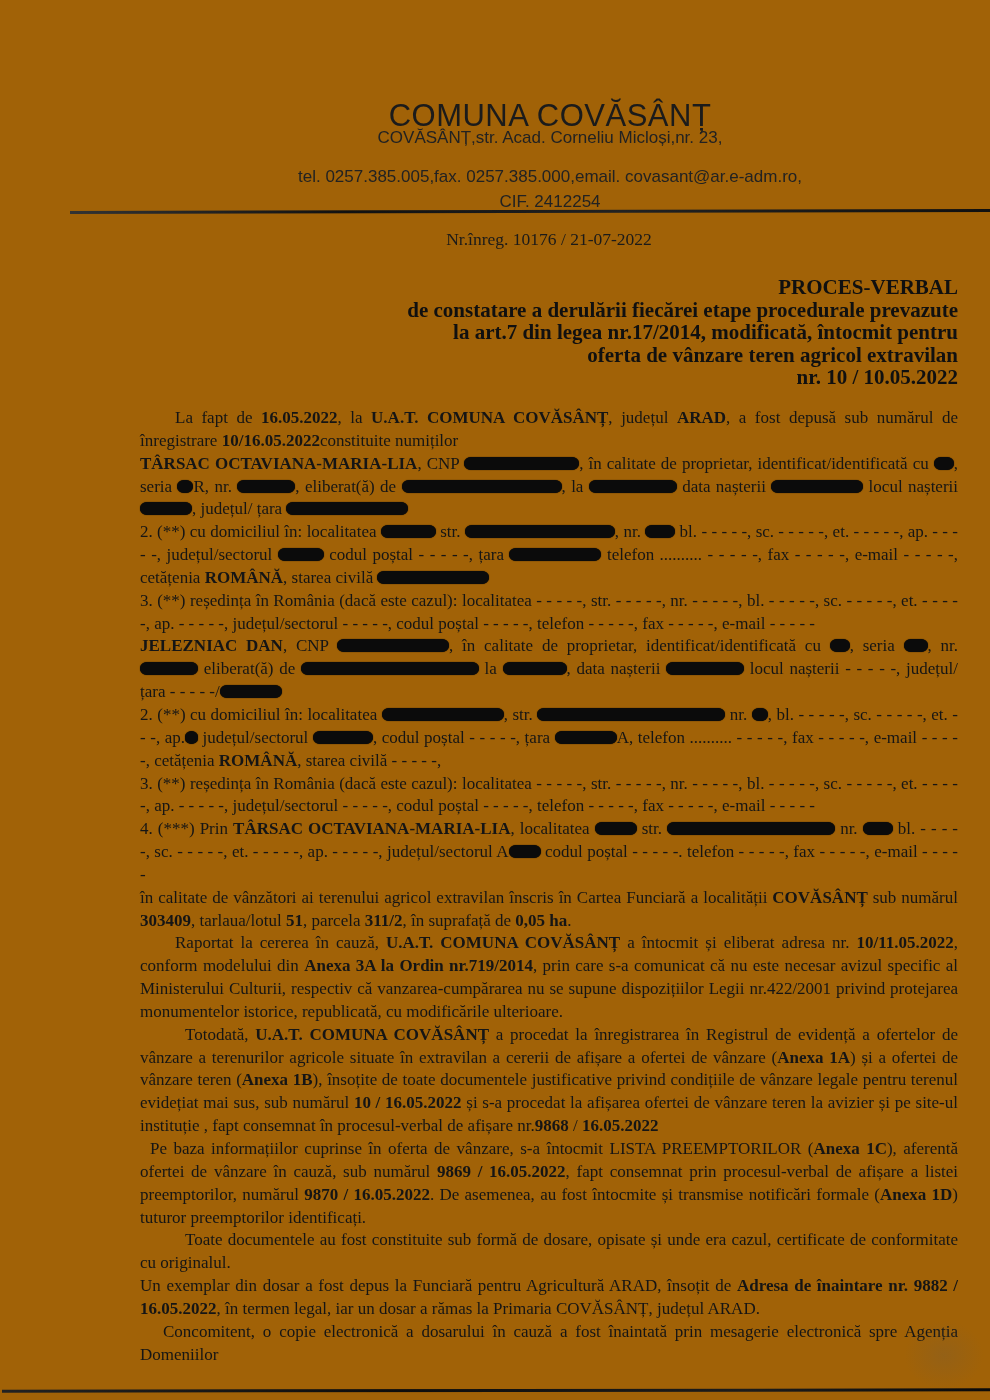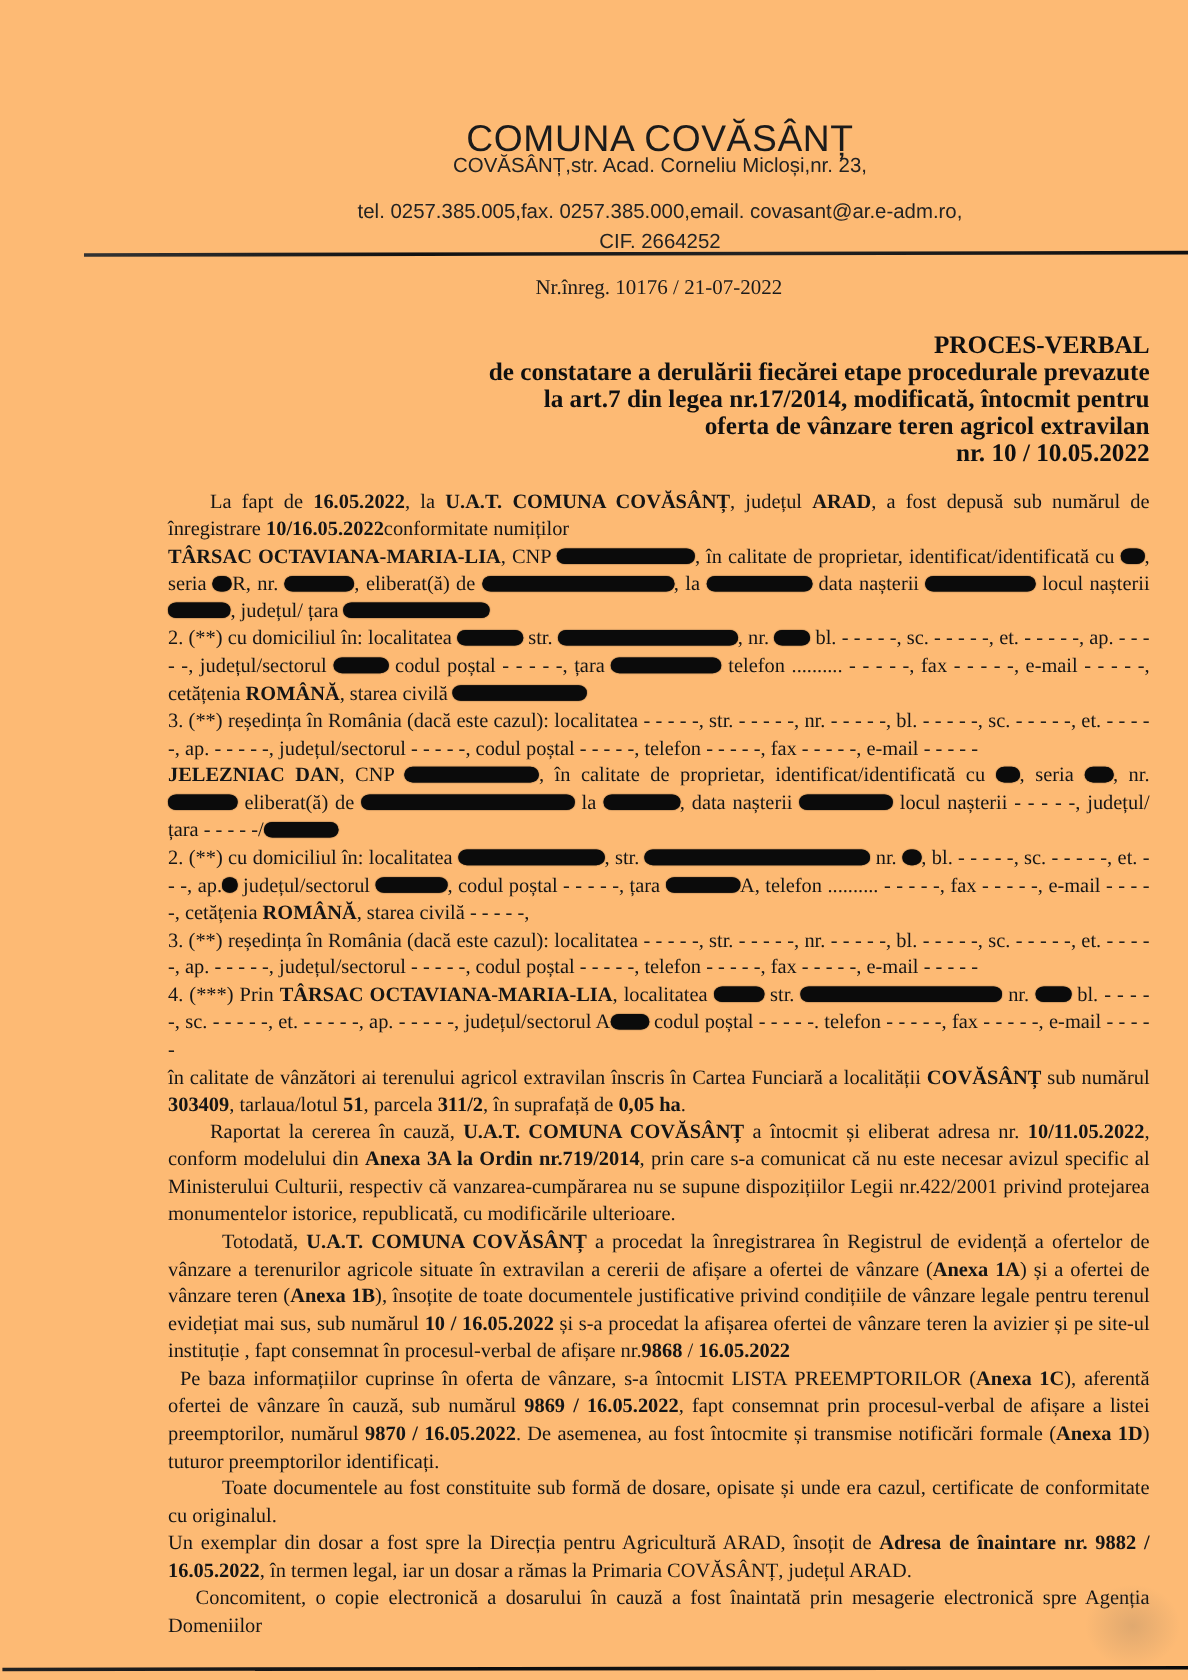--- a/index.html
+++ b/index.html
@@ -1,20 +1,20 @@
 <!DOCTYPE html>
 <html lang="ro"><head>
 <meta charset="utf-8">
 <style>
   html,body{margin:0;padding:0;background:#e8e8e8;}
   .page{
     position:relative;
     width:990px;height:1400px;
     margin:0 auto;
-    background:#fdba74;
+    background:#a16207;
     color:#141414;
     font-family:"Liberation Serif", serif;
     overflow:hidden;
   }
   
   .org-name{
     position:absolute;top:98px;left:140px;width:820px;
     text-align:center;
     font-family:"Liberation Sans", sans-serif;
     font-size:31px;letter-spacing:0.5px;color:#1b1b1b;
@@ -73,47 +73,47 @@
   }
 </style>
 </head>
 <body>
 
 <div class="page">
 
   <div class="org-name">COMUNA COVĂSÂNȚ</div>
   <div class="org-line addr">COVĂSÂNȚ,str. Acad. Corneliu Micloși,nr. 23,</div>
   <div class="org-line contact">tel. 0257.385.005,fax. 0257.385.000,email. covasant@ar.e-adm.ro,</div>
-  <div class="org-line cif">CIF. 2664252</div>
+  <div class="org-line cif">CIF. 2412254</div>
 
   <div class="header-divider"></div>
 
   <div class="regnum">Nr.înreg. 10176 / 21-07-2022</div>
 
   <div class="title-block">
       <div>PROCES-VERBAL</div>
       <div>de constatare a derulării fiecărei etape procedurale prevazute</div>
       <div>la art.7 din legea nr.17/2014, modificată, întocmit pentru</div>
       <div>oferta de vânzare teren agricol extravilan</div>
       <div>nr. 10 / 10.05.2022</div>
     </div>
 
   <div class="doc-body">
-      <p style="text-indent: 35px;"><span class="">La fapt de </span><span class="bold">16.05.2022</span><span class="">, la </span><span class="bold">U.A.T. COMUNA COVĂSÂNȚ</span><span class="">, județul </span><span class="bold">ARAD</span><span class="">, a fost depusă sub numărul de înregistrare </span><span class="bold">10/16.05.2022</span><span class="">conformitate numiților</span></p>
+      <p style="text-indent: 35px;"><span class="">La fapt de </span><span class="bold">16.05.2022</span><span class="">, la </span><span class="bold">U.A.T. COMUNA COVĂSÂNȚ</span><span class="">, județul </span><span class="bold">ARAD</span><span class="">, a fost depusă sub numărul de înregistrare </span><span class="bold">10/16.05.2022</span><span class="">constituite numiților</span></p>
       <p><span class="bold">TÂRSAC OCTAVIANA-MARIA-LIA</span><span class="">, CNP </span><span class="redact" style="width: 115px;"></span><span class="">, în calitate de proprietar, identificat/identificată cu </span><span class="redact" style="width: 20px;"></span><span class="">, seria </span><span class="redact" style="width: 16px;"></span><span class="">R, nr. </span><span class="redact" style="width: 58px;"></span><span class="">, eliberat(ă) de </span><span class="redact" style="width: 160px;"></span><span class="">, la </span><span class="redact" style="width: 88px;"></span><span class=""> data nașterii </span><span class="redact" style="width: 92px;"></span><span class=""> locul nașterii </span><span class="redact" style="width: 52px;"></span><span class="">, județul/ țara </span><span class="redact" style="width: 122px;"></span></p>
       <p><span class="">2. (**) cu domiciliul în: localitatea </span><span class="redact" style="width: 55px;"></span><span class=""> str. </span><span class="redact" style="width: 150px;"></span><span class="">, nr. </span><span class="redact" style="width: 30px;"></span><span class=""> bl. - - - - -, sc. - - - - -, et. - - - - -, ap. - - - - -, județul/sectorul </span><span class="redact" style="width: 46px;"></span><span class=""> codul poștal - - - - -, țara </span><span class="redact" style="width: 92px;"></span><span class=""> telefon .......... - - - - -, fax - - - - -, e-mail - - - - -, cetățenia </span><span class="bold">ROMÂNĂ</span><span class="">, starea civilă </span><span class="redact" style="width: 112px;"></span></p>
       <p><span class="">3. (**) reședința în România (dacă este cazul): localitatea - - - - -, str. - - - - -, nr. - - - - -, bl. - - - - -, sc. - - - - -, et. - - - - -, ap. - - - - -, județul/sectorul - - - - -, codul poștal - - - - -, telefon - - - - -, fax - - - - -, e-mail - - - - -</span></p>
       <p><span class="bold">JELEZNIAC DAN</span><span class="">, CNP </span><span class="redact" style="width: 112px;"></span><span class="">, în calitate de proprietar, identificat/identificată cu </span><span class="redact" style="width: 20px;"></span><span class="">, seria </span><span class="redact" style="width: 24px;"></span><span class="">, nr. </span><span class="redact" style="width: 58px;"></span><span class=""> eliberat(ă) de </span><span class="redact" style="width: 178px;"></span><span class=""> la </span><span class="redact" style="width: 64px;"></span><span class="">, data nașterii </span><span class="redact" style="width: 78px;"></span><span class=""> locul nașterii - - - - -, județul/țara - - - - -/</span><span class="redact" style="width: 62px;"></span></p>
       <p><span class="">2. (**) cu domiciliul în: localitatea </span><span class="redact" style="width: 122px;"></span><span class="">, str. </span><span class="redact" style="width: 188px;"></span><span class=""> nr. </span><span class="redact" style="width: 16px;"></span><span class="">, bl. - - - - -, sc. - - - - -, et. - - -, ap.</span><span class="redact" style="width: 13px;"></span><span class=""> județul/sectorul </span><span class="redact" style="width: 60px;"></span><span class="">, codul poștal - - - - -, țara </span><span class="redact" style="width: 62px;"></span><span class="">A, telefon .......... - - - - -, fax - - - - -, e-mail - - - - -, cetățenia </span><span class="bold">ROMÂNĂ</span><span class="">, starea civilă - - - - -,</span></p>
       <p><span class="">3. (**) reședința în România (dacă este cazul): localitatea - - - - -, str. - - - - -, nr. - - - - -, bl. - - - - -, sc. - - - - -, et. - - - - -, ap. - - - - -, județul/sectorul - - - - -, codul poștal - - - - -, telefon - - - - -, fax - - - - -, e-mail - - - - -</span></p>
       <p><span class="">4. (***) Prin </span><span class="bold">TÂRSAC OCTAVIANA-MARIA-LIA</span><span class="">, localitatea </span><span class="redact" style="width: 42px;"></span><span class=""> str. </span><span class="redact" style="width: 168px;"></span><span class=""> nr. </span><span class="redact" style="width: 30px;"></span><span class=""> bl. - - - - -, sc. - - - - -, et. - - - - -, ap. - - - - -, județul/sectorul A</span><span class="redact" style="width: 32px;"></span><span class=""> codul poștal - - - - -. telefon - - - - -, fax - - - - -, e-mail - - - - -</span></p>
       <p><span class="">în calitate de vânzători ai terenului agricol extravilan înscris în Cartea Funciară a localității </span><span class="bold">COVĂSÂNȚ</span><span class=""> sub numărul </span><span class="bold">303409</span><span class="">, tarlaua/lotul </span><span class="bold">51</span><span class="">, parcela </span><span class="bold">311/2</span><span class="">, în suprafață de </span><span class="bold">0,05 ha</span><span class="">.</span></p>
       <p style="text-indent: 35px;"><span class="">Raportat la cererea în cauză, </span><span class="bold">U.A.T. COMUNA COVĂSÂNȚ</span><span class=""> a întocmit și eliberat adresa nr. </span><span class="bold">10/11.05.2022</span><span class="">, conform modelului din </span><span class="bold">Anexa 3A la Ordin nr.719/2014</span><span class="">, prin care s-a comunicat că nu este necesar avizul specific al Ministerului Culturii, respectiv că vanzarea-cumpărarea nu se supune dispozițiilor Legii nr.422/2001 privind protejarea monumentelor istorice, republicată, cu modificările ulterioare.</span></p>
       <p style="text-indent: 45px;"><span class="">Totodată, </span><span class="bold">U.A.T. COMUNA COVĂSÂNȚ</span><span class=""> a procedat la înregistrarea în Registrul de evidență a ofertelor de vânzare a terenurilor agricole situate în extravilan a cererii de afișare a ofertei de vânzare (</span><span class="bold">Anexa 1A</span><span class="">) și a ofertei de vânzare teren (</span><span class="bold">Anexa 1B</span><span class="">), însoțite de toate documentele justificative privind condițiile de vânzare legale pentru terenul evidețiat mai sus, sub numărul </span><span class="bold">10 / 16.05.2022</span><span class=""> și s-a procedat la afișarea ofertei de vânzare teren la avizier și pe site-ul instituție , fapt consemnat în procesul-verbal de afișare nr.</span><span class="bold">9868</span><span class=""> / </span><span class="bold">16.05.2022</span></p>
       <p style="text-indent: 10px;"><span class="">Pe baza informațiilor cuprinse în oferta de vânzare, s-a întocmit LISTA PREEMPTORILOR (</span><span class="bold">Anexa 1C</span><span class="">), aferentă ofertei de vânzare în cauză, sub numărul </span><span class="bold">9869 / 16.05.2022</span><span class="">, fapt consemnat prin procesul-verbal de afișare a listei preemptorilor, numărul </span><span class="bold">9870 / 16.05.2022</span><span class="">. De asemenea, au fost întocmite și transmise notificări formale (</span><span class="bold">Anexa 1D</span><span class="">) tuturor preemptorilor identificați.</span></p>
       <p style="text-indent: 45px;"><span class="">Toate documentele au fost constituite sub formă de dosare, opisate și unde era cazul, certificate de conformitate cu originalul.</span></p>
-      <p><span class="">Un exemplar din dosar a fost spre la Direcția pentru Agricultură ARAD, însoțit de </span><span class="bold">Adresa de înaintare nr. 9882 / 16.05.2022</span><span class="">, în termen legal, iar un dosar a rămas la Primaria COVĂSÂNȚ, județul ARAD.</span></p>
+      <p><span class="">Un exemplar din dosar a fost depus la Funciară pentru Agricultură ARAD, însoțit de </span><span class="bold">Adresa de înaintare nr. 9882 / 16.05.2022</span><span class="">, în termen legal, iar un dosar a rămas la Primaria COVĂSÂNȚ, județul ARAD.</span></p>
       <p style="text-indent: 23px;"><span class="">Concomitent, o copie electronică a dosarului în cauză a fost înaintată prin mesagerie electronică spre Agenția Domeniilor</span></p>
     </div>
 
   <div class="scan-smudge"></div>
   <div class="bottom-line"></div>
 </div>
 
 </body></html>

